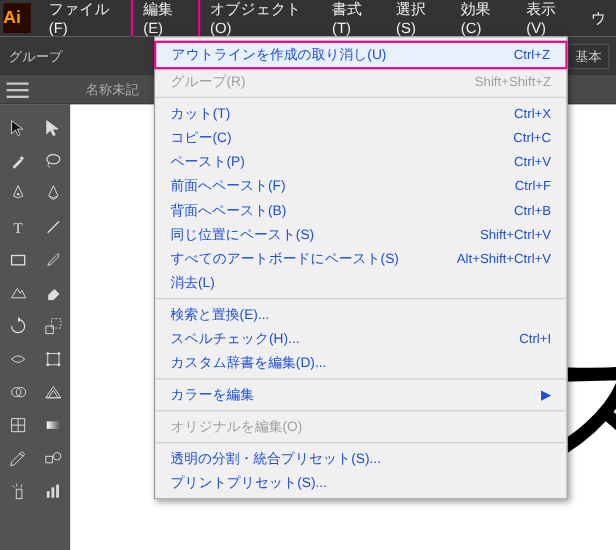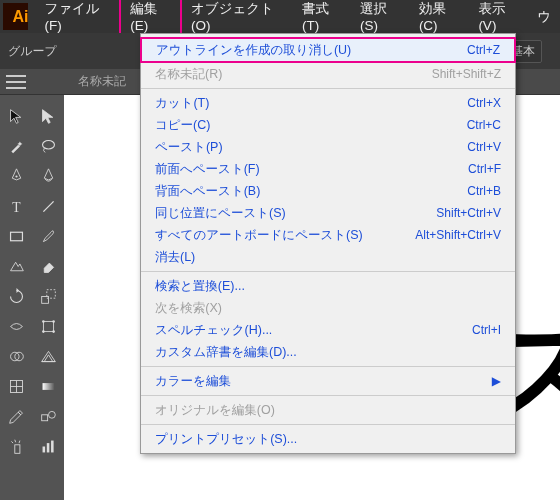--- a/index.html
+++ b/index.html
@@ -1,18 +1,18 @@
 <!DOCTYPE html>
 <html><head>
 <meta charset="utf-8">
 <style>
   * { margin:0; padding:0; box-sizing:border-box; }
   body { width:560px; height:500px; font-family:"Meiryo","Hiragino Sans",sans-serif; font-size:13px; background:#fff; overflow:hidden; position:relative; }
   .menubar { background:#333333; height:33px; display:flex; align-items:center; padding-left:3px; }
-  .ai-logo { width:28px; height:27px; background:#2a0a00; color:#ff9a00; font-weight:bold; font-size:16px; text-align:right; line-height:27px; margin-right:7px; }
+  .ai-logo { width:28px; height:27px; background:#2a0a00; color:#ff9a00; font-weight:bold; font-size:16px; text-align:left; line-height:27px; margin-right:7px; }
   .menu-item { color:#eee; padding:6px 9px; font-size:13.5px; cursor:pointer; }
   .menu-active { border:2px solid #ec008c; }
   .subbar { background:#383838; height:36px; display:flex; align-items:center; padding-left:8px; font-size:12px; color:#ccc; position:relative; }
   .subbar-btn { display:inline-block; padding:2px 6px; border:1px solid #555; background:#333; color:#ccc; font-size:12px; margin-left:5px; border-radius:2px; }
   .tab-row { background:#4a4a4a; height:26px; display:flex; align-items:center; padding-left:78px; color:#aaa; font-size:12px; position:relative; border-bottom:1px solid #333; }
   .burger { position:absolute; left:6px; top:6px; width:20px; height:14px; display:flex; flex-direction:column; justify-content:space-between; }
   .burger div { height:2px; background:#ccc; }
   .toolbar { position:absolute; left:0; top:95px; width:64px; background:#535353; bottom:0; display:grid; grid-template-columns:1fr 1fr; grid-auto-rows:30px; padding:6px 0; }
   .tool { display:flex; align-items:center; justify-content:center; color:#ddd; cursor:pointer; position:relative; }
   .tool svg { width:17px; height:17px; }
@@ -36,21 +36,21 @@
   <div class="menu-item">オブジェクト(O)</div>
   <div class="menu-item">書式(T)</div>
   <div class="menu-item">選択(S)</div>
   <div class="menu-item">効果(C)</div>
   <div class="menu-item">表示(V)</div>
   <div class="menu-item">ウ</div>
 </div>
 
 <div class="subbar">
   <span>グループ</span>
-  <span class="subbar-btn" style="position:absolute; right:18px;">基本</span>
+  <span class="subbar-btn" style="position:absolute; right:6px;">基本</span>
 </div>
 
 <div class="tab-row">
   <div class="burger">
       <div></div>
       <div></div>
       <div></div>
     </div>
   <span>名称未記</span>
 </div>
@@ -203,21 +203,21 @@
 <div class="canvas">
   <div class="big-text">)ス</div>
 </div>
 
 <div class="dropdown">
   <div class="dd-item highlight">
       <span class="label">アウトラインを作成の取り消し(U)</span>
       <span class="shortcut">Ctrl+Z</span>
     </div>
   <div class="dd-item disabled">
-      <span class="label">名称未記(R)</span>
+      <span class="label">グループ(R)</span>
       <span class="shortcut">Shift+Shift+Z</span>
     </div>
   <div class="dd-sep"></div>
   <div class="dd-item">
       <span class="label">カット(T)</span>
       <span class="shortcut">Ctrl+X</span>
     </div>
   <div class="dd-item">
       <span class="label">コピー(C)</span>
       <span class="shortcut">Ctrl+C</span>
@@ -244,40 +244,40 @@
     </div>
   <div class="dd-item">
       <span class="label">消去(L)</span>
       <span class="shortcut"></span>
     </div>
   <div class="dd-sep"></div>
   <div class="dd-item">
       <span class="label">検索と置換(E)...</span>
       <span class="shortcut"></span>
     </div>
-  <div class="dd-item disabled">
-      <span class="label">次を検索(X)</span>
-      <span class="shortcut"></span>
-    </div>
   <div class="dd-item">
       <span class="label">スペルチェック(H)...</span>
       <span class="shortcut">Ctrl+I</span>
     </div>
   <div class="dd-item">
       <span class="label">カスタム辞書を編集(D)...</span>
       <span class="shortcut"></span>
     </div>
   <div class="dd-sep"></div>
   <div class="dd-item">
       <span class="label">カラーを編集</span>
       <span class="shortcut">▶</span>
     </div>
   <div class="dd-sep"></div>
   <div class="dd-item disabled">
       <span class="label">オリジナルを編集(O)</span>
       <span class="shortcut"></span>
     </div>
   <div class="dd-sep"></div>
   <div class="dd-item">
+      <span class="label">透明の分割・統合プリセット(S)...</span>
+      <span class="shortcut"></span>
+    </div>
+  <div class="dd-item">
       <span class="label">プリントプリセット(S)...</span>
       <span class="shortcut"></span>
     </div>
 </div>
 
 </body></html>

